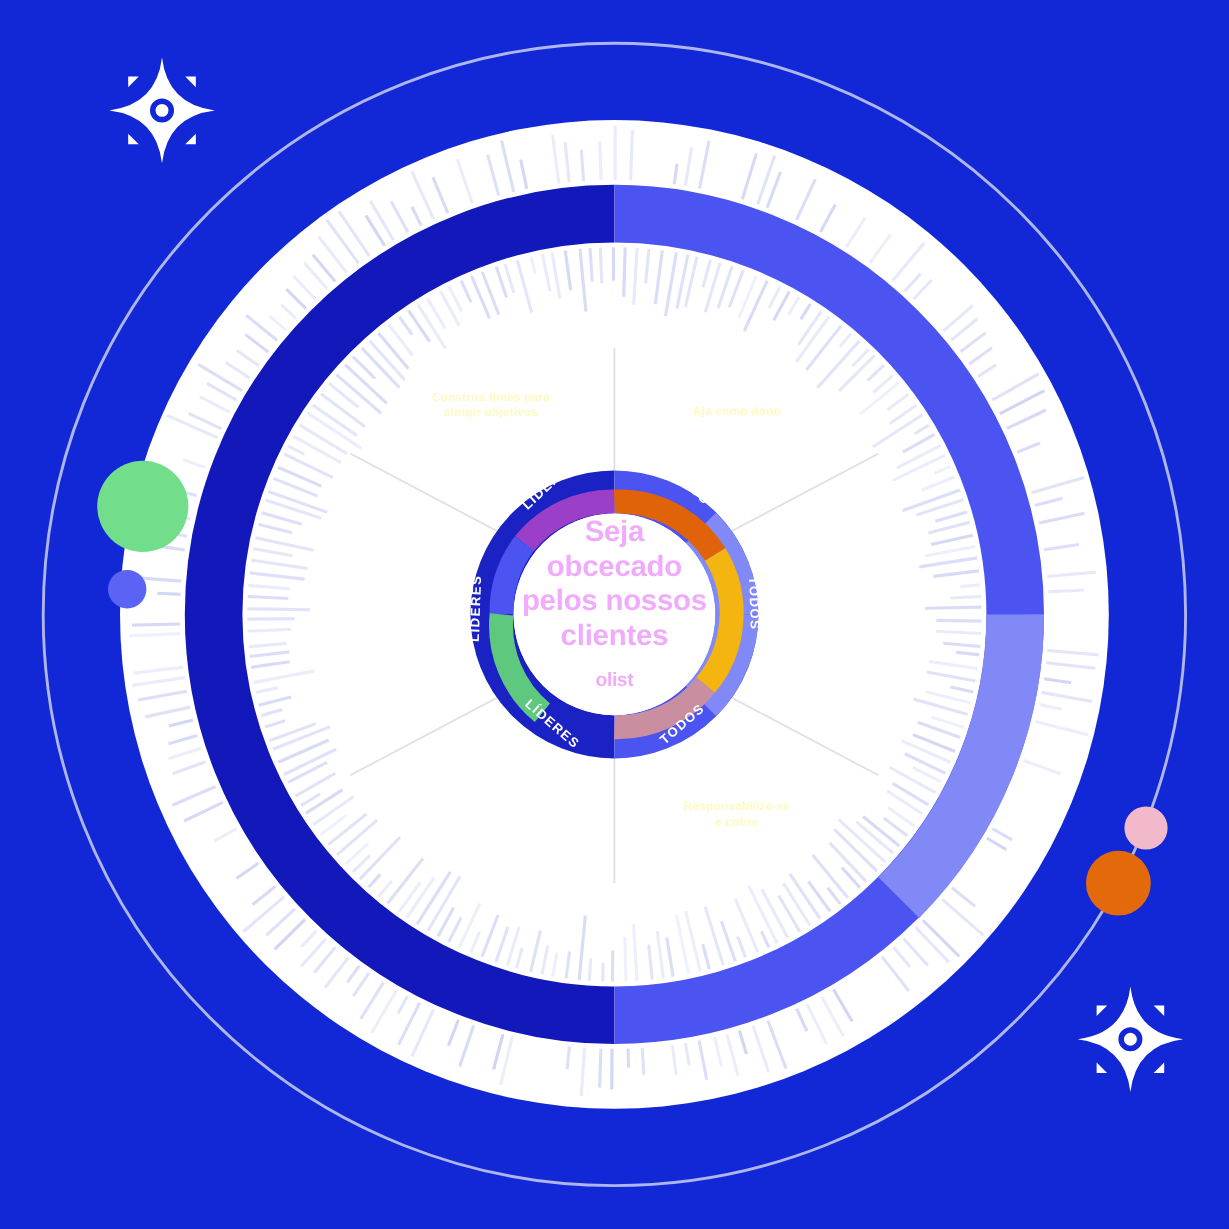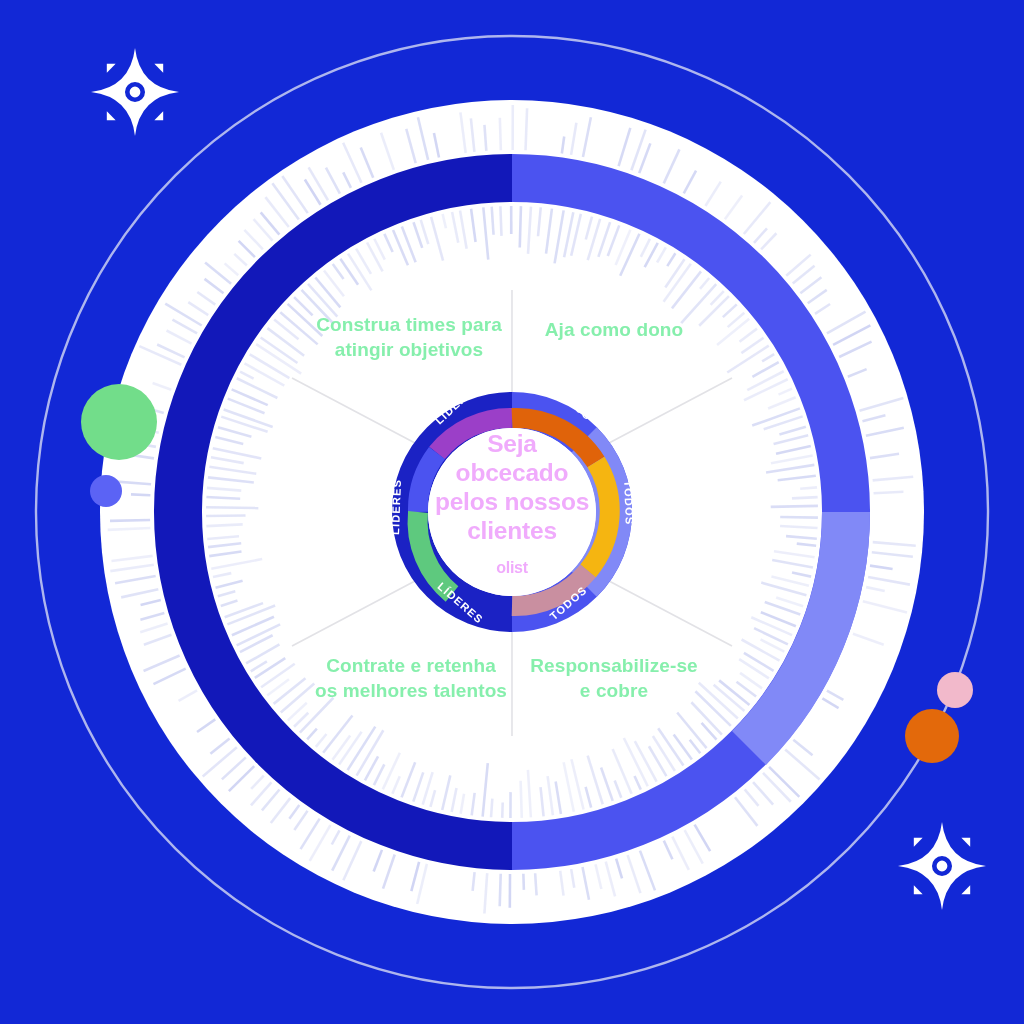--- a/index.html
+++ b/index.html
@@ -8,22 +8,22 @@
     width:1024px;height:1024px;overflow:hidden;
     font-family:"Liberation Sans","DejaVu Sans",sans-serif;
     background:#1228D6;
   }
   #stage{position:relative;width:1024px;height:1024px;}
   #wheel{position:absolute;left:0;top:0;width:1024px;height:1024px;display:block;}
 
   .sector-label{
     position:absolute;
     text-align:center;
-    color:#86efac;
-    font-size:19px;
+    color:#fef9c3;
+    font-size:10px;
     font-weight:700;
     line-height:1.30;
     letter-spacing:.1px;
     white-space:pre-line;
     transform:translate(-50%,-50%);
     pointer-events:none;
   }
 
   .center-text{
     position:absolute;
@@ -476,23 +476,21 @@
           <path d="M 913.84 837.84 L 922.64 837.84 L 913.84 846.64 Z" fill="#FFFFFF"></path>
           <path d="M 970.16 837.84 L 961.36 837.84 L 970.16 846.64 Z" fill="#FFFFFF"></path>
           <path d="M 913.84 894.16 L 922.64 894.16 L 913.84 885.36 Z" fill="#FFFFFF"></path>
           <path d="M 970.16 894.16 L 961.36 894.16 L 970.16 885.36 Z" fill="#FFFFFF"></path>
         </g>
       </g>
   </svg>
 
   <div class="sector-label" style="left:409px;top:338px;width:210px;">Construa times para
 atingir objetivos</div>
-  <div class="sector-label" style="left:614px;top:330px;width:210px;">Aja como dono</div>
-  <div class="sector-label" style="left:411px;top:679px;width:230px;">Contrate e retenha
-os melhores talentos</div>
+  <div class="sector-label" style="left:614px;top:343px;width:210px;">Aja como dono</div>
   <div class="sector-label" style="left:614px;top:679px;width:210px;">Responsabilize-se
 e cobre</div>
 
   <div class="center-text">
     <div class="headline">Seja
 obcecado
 pelos nossos
 clientes</div>
     <div class="brand">olist</div>
   </div>

